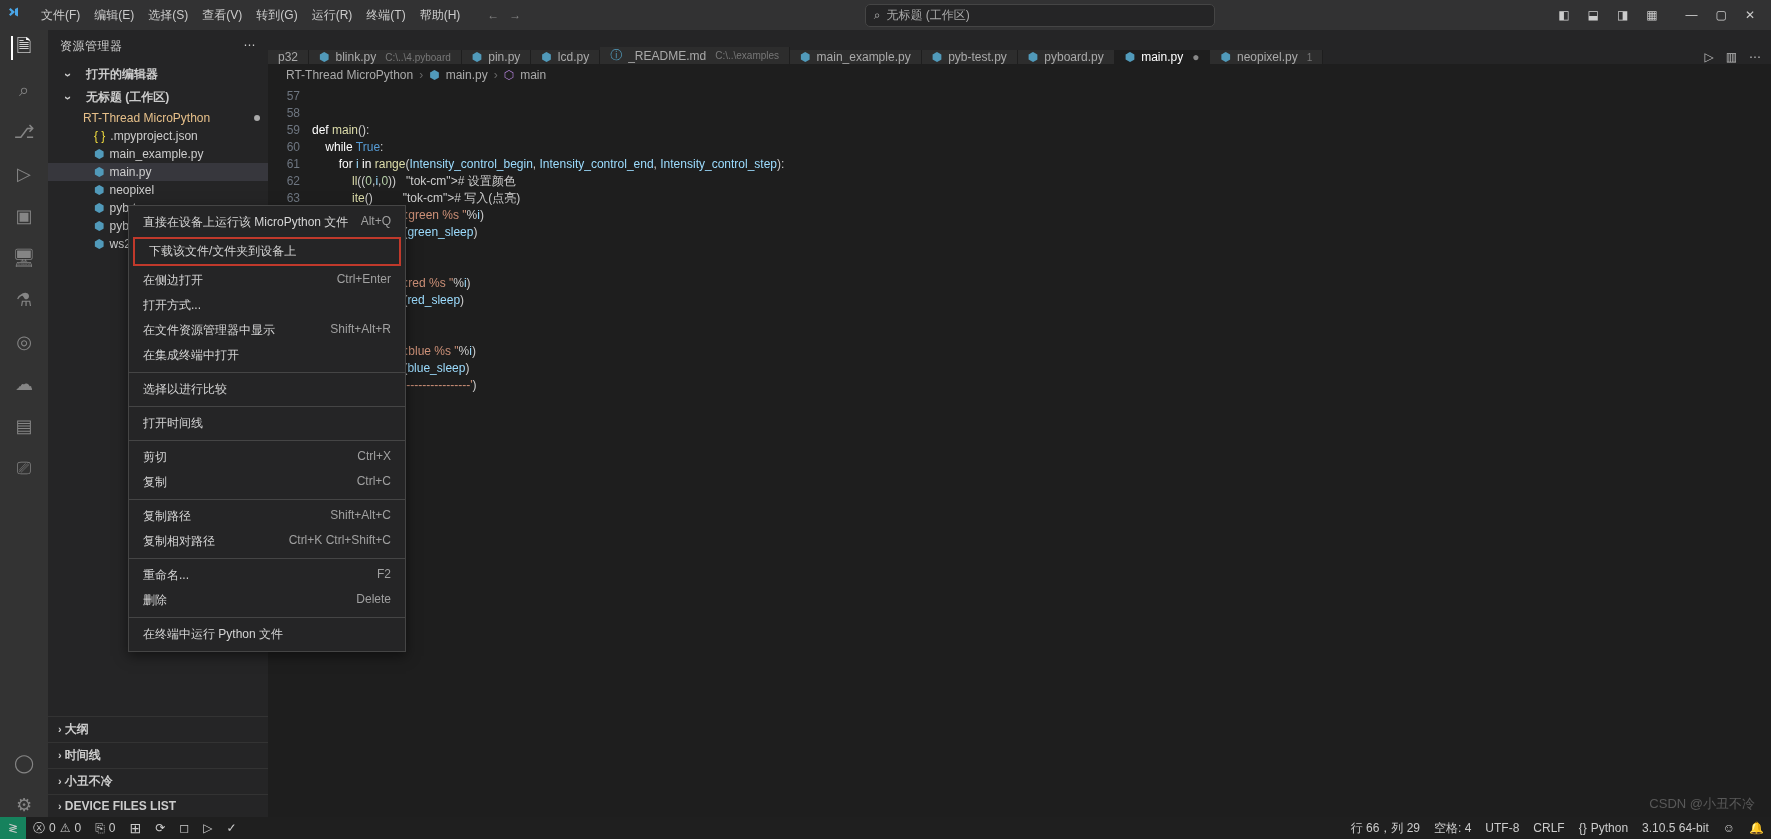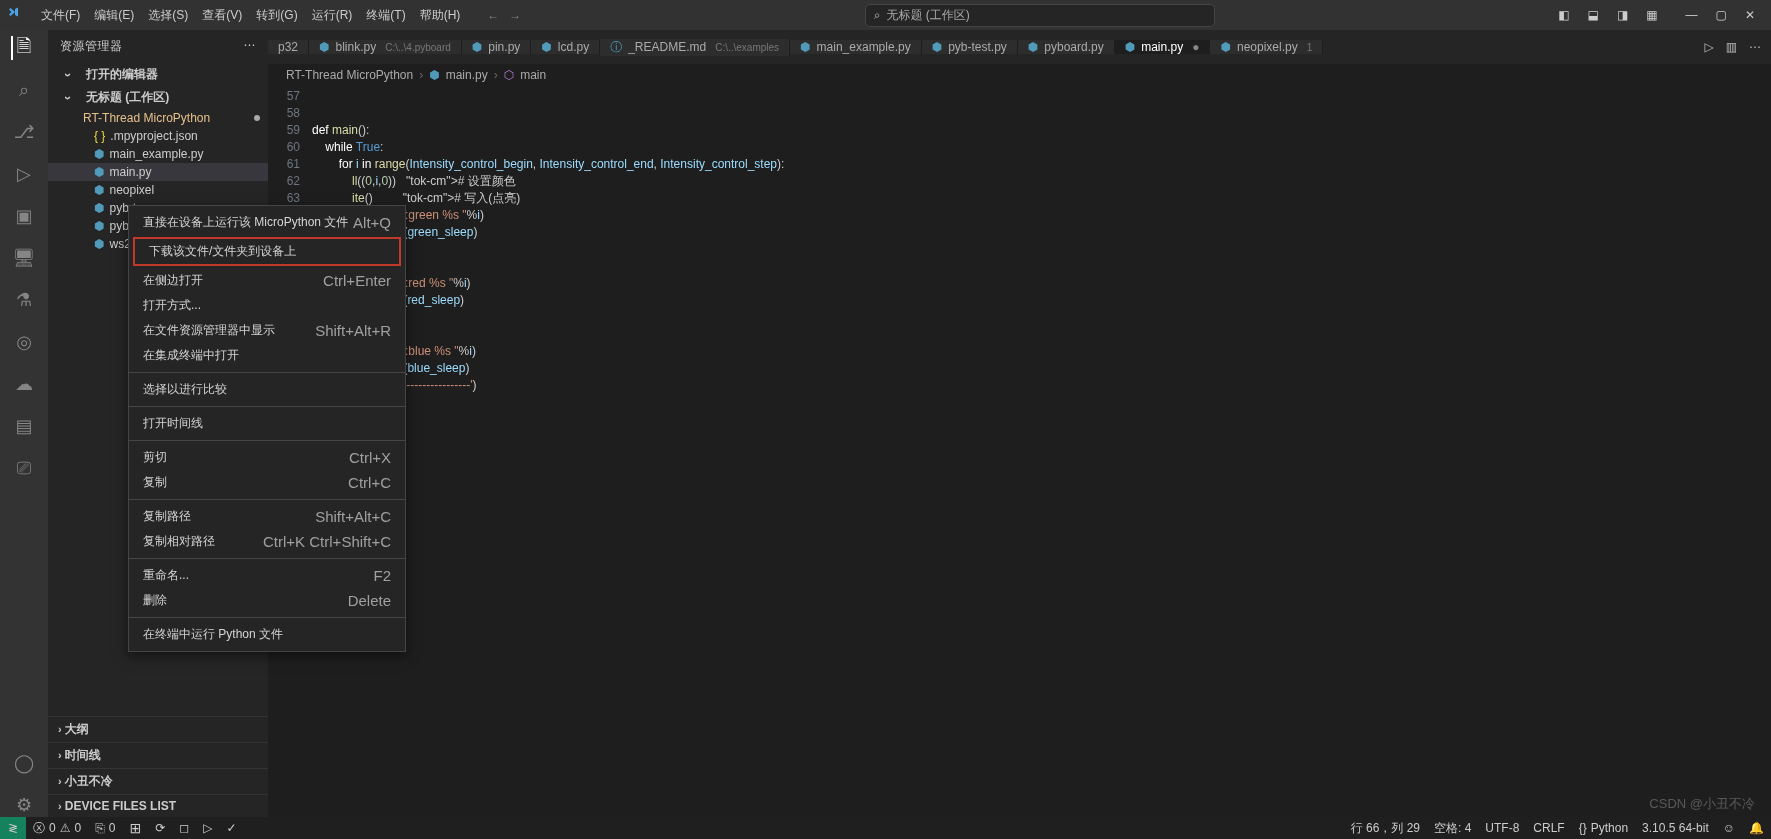--- a/index.html
+++ b/index.html
@@ -26,42 +26,42 @@
 .sidebar .tree .row { padding:2px 8px 2px 30px; display:flex; align-items:center; gap:5px; cursor:pointer;}
 .sidebar .tree .row.depth2 { padding-left:46px; }
 .sidebar .tree .row.folder { color:#e7c08a; }
 .sidebar .tree .row.sel { background:#37373d; }
 .sidebar .tree .row .dot { width:6px; height:6px; border-radius:50%; background:#aaa; margin-left:auto;}
 .icon-py { color:#519aba; }
 .icon-json { color:#f1dd3f; }
 .sidebar .bottom-sections { margin-top:auto; }
 .sidebar .bot-sec { padding:4px 10px; border-top:1px solid #333; font-weight:700; font-size:11px; cursor:pointer;}
 .editor-area { flex:1; display:flex; flex-direction:column; background:#1e1e1e; position:relative;}
-.tabs { display:flex; background:#252526; height:34px; align-items:center; overflow:hidden;}
+.tabs { display:flex; background:#252526; height:34px; align-items:flex-end; overflow:hidden;}
 .tab { display:flex; align-items:center; padding:0 10px; gap:6px; border-right:1px solid #1e1e1e; background:#2d2d2d; color:#aaa; white-space:nowrap; cursor:pointer;}
 .tab.active { background:#1e1e1e; color:#fff; }
 .tab .sub { color:#777; font-size:10px; margin-left:3px;}
 .tab .close { color:#888; margin-left:3px;}
 .tabs-acts { margin-left:auto; display:flex; align-items:center; gap:12px; padding:0 10px; color:#bbb;}
 .breadcrumbs { background:#1e1e1e; padding:4px 18px; color:#aaa; display:flex; gap:6px; font-size:12px;}
 .breadcrumbs .sep { color:#666; }
 .code { flex:1; position:relative; font-family:Consolas,monospace; font-size:13px; line-height:17px; padding-top:2px;}
 .gutter { position:absolute; left:0; top:2px; width:40px; text-align:right; color:#6e7681; padding-right:8px;}
 .lines { margin-left:44px; white-space:pre; }
 .tok-kw { color:#ffffff; }
 .tok-fn { color:#dcdcaa; }
 .tok-const { color:#569cd6; font-style:normal;}
 .tok-id { color:#9cdcfe;}
 .tok-num { color:#b5cea8;}
 .tok-str { color:#ce9178;}
 .minimap { position:absolute; right:0; top:0; width:110px; height:100%; background:#1e1e1e; opacity:.5; font-size:2px; color:#7aa;}
 .ctxmenu { position:absolute; left:128px; top:205px; width:278px; background:#252526; border:1px solid #454545; box-shadow:0 4px 12px rgba(0,0,0,.5); z-index:50; padding:4px 0;}
 .ctxmenu .item { padding:4px 14px; display:flex; justify-content:space-between; cursor:pointer; color:#d4d4d4;}
 .ctxmenu .item.boxed { border:2px solid #c0392b; margin:2px 4px; }
-.ctxmenu .key { color:#a0a0a0; font-size:15px;}
+.ctxmenu .key { color:#a0a0a0; font-size:12px;}
 .ctxmenu hr { border:none; border-top:1px solid #454545; margin:4px 0;}
 .statusbar { height:22px; background:#007acc; color:#fff; display:flex; align-items:center; font-size:12px;}
 .statusbar .remote { background:#16825d; height:100%; display:flex; align-items:center; padding:0 8px;}
 .statusbar .seg { padding:0 7px; display:flex; gap:4px; align-items:center;}
 .statusbar .spacer{flex:1;}
 .watermark { position:absolute; right:16px; bottom:26px; color:#888; font-size:13px; opacity:.55; pointer-events:none;}
 svg { width:1em; height:1em; }
 .statusbar.dark{ background:#1f1f1f; color:#ccc;}
 </style>
 </head>

